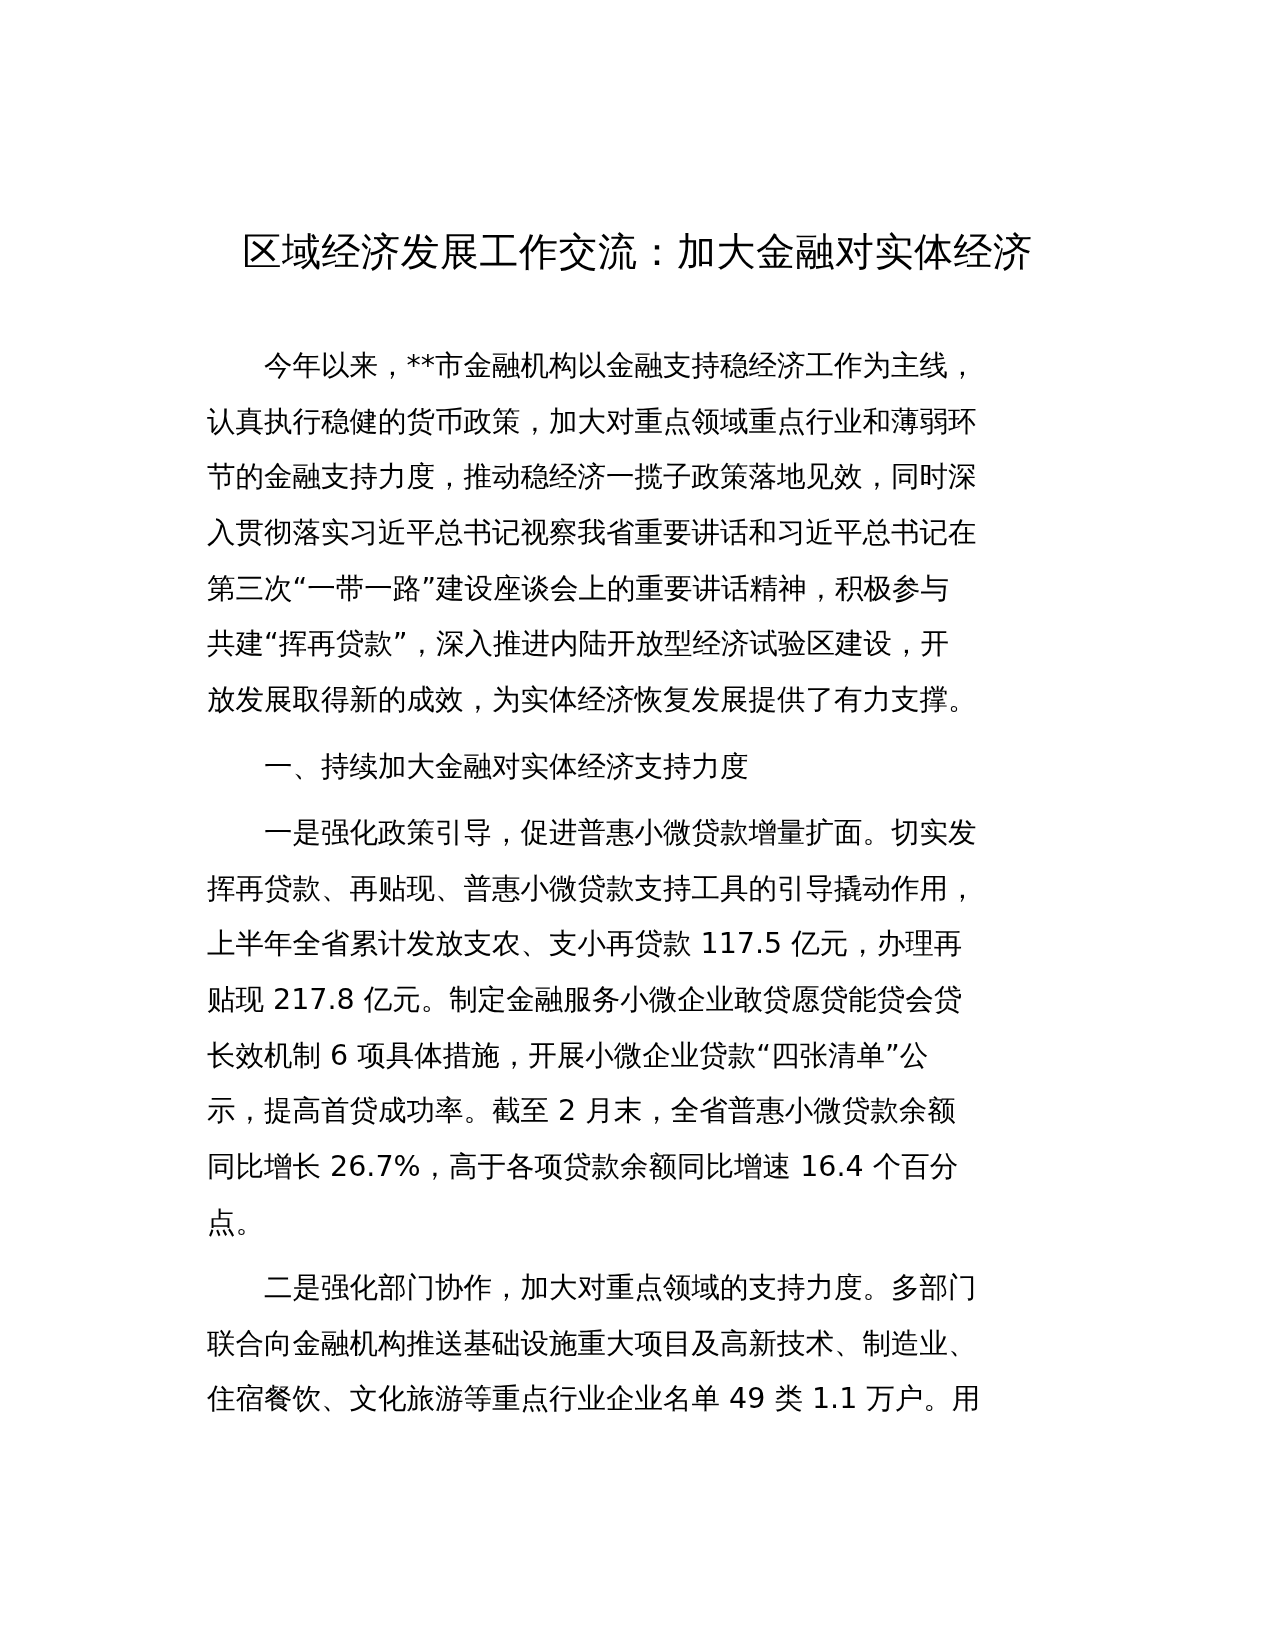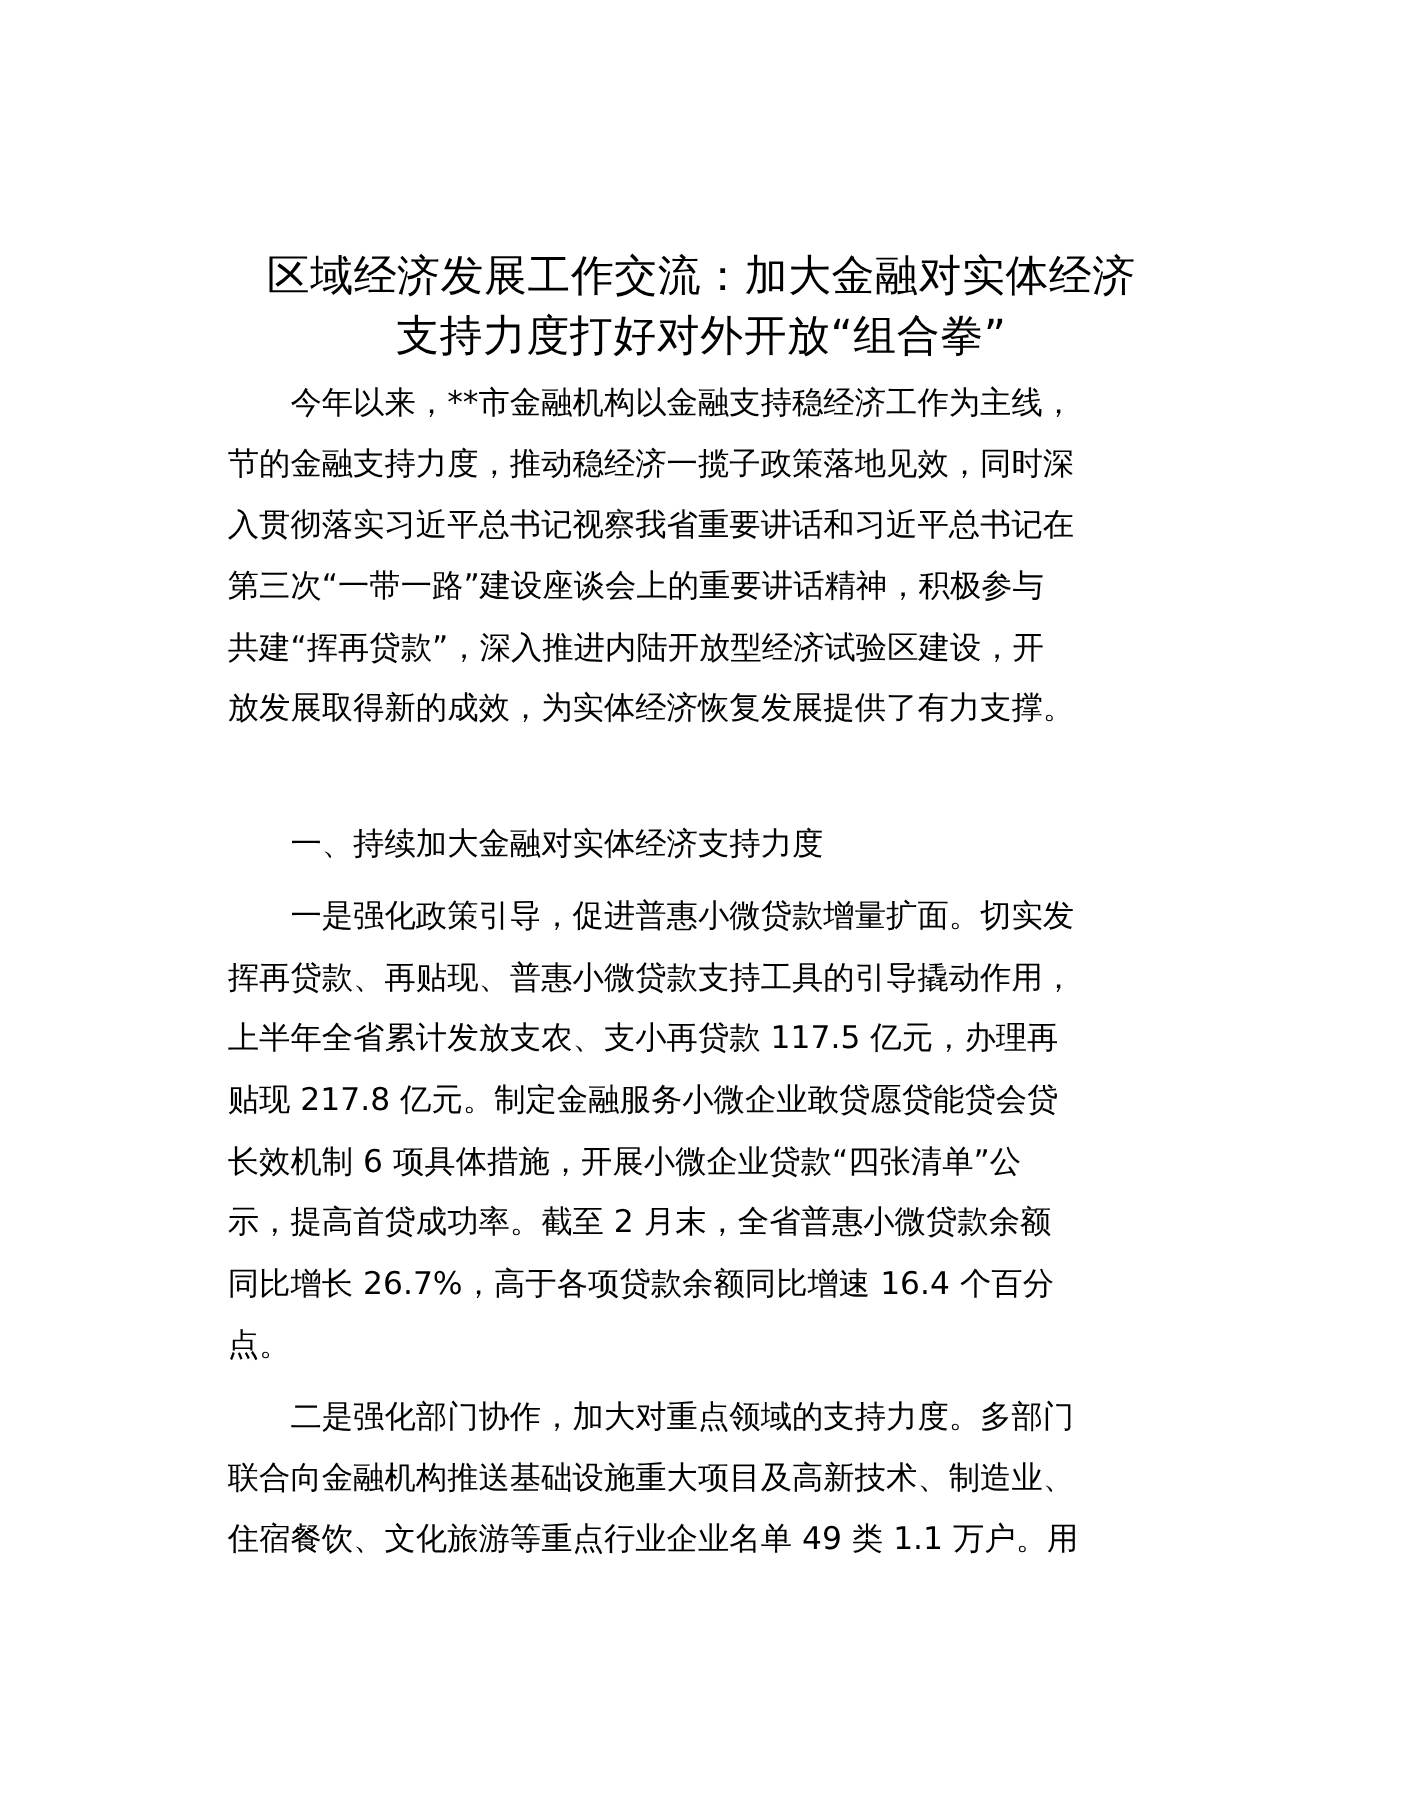--- a/index.html
+++ b/index.html
@@ -57,26 +57,24 @@
   .p3 { top: 1260px; }
 </style>
 </head>
 <body>
 
 <div class="page">
 
   <h1 class="title title-1">
     <span class="line">区域经济发展工作交流：加大金融对实体经济</span>
   </h1>
-  <h1 class="title title-2">
-    <span class="line">支持力度打好对外开放“组合拳”</span>
-  </h1>
 
   <div class="body-text p1">
     <span class="ln">　　今年以来，**市金融机构以金融支持稳经济工作为主线，</span>
+    <span class="ln">认真执行稳健的货币政策，加大对重点领域重点行业和薄弱环</span>
     <span class="ln">节的金融支持力度，推动稳经济一揽子政策落地见效，同时深</span>
     <span class="ln">入贯彻落实习近平总书记视察我省重要讲话和习近平总书记在</span>
     <span class="ln">第三次“一带一路”建设座谈会上的重要讲话精神，积极参与</span>
     <span class="ln">共建“挥再贷款”，深入推进内陆开放型经济试验区建设，开</span>
     <span class="ln">放发展取得新的成效，为实体经济恢复发展提供了有力支撑。</span>
   </div>
 
   <div class="body-text h1">
     <span class="ln">　　一、持续加大金融对实体经济支持力度</span>
   </div>

